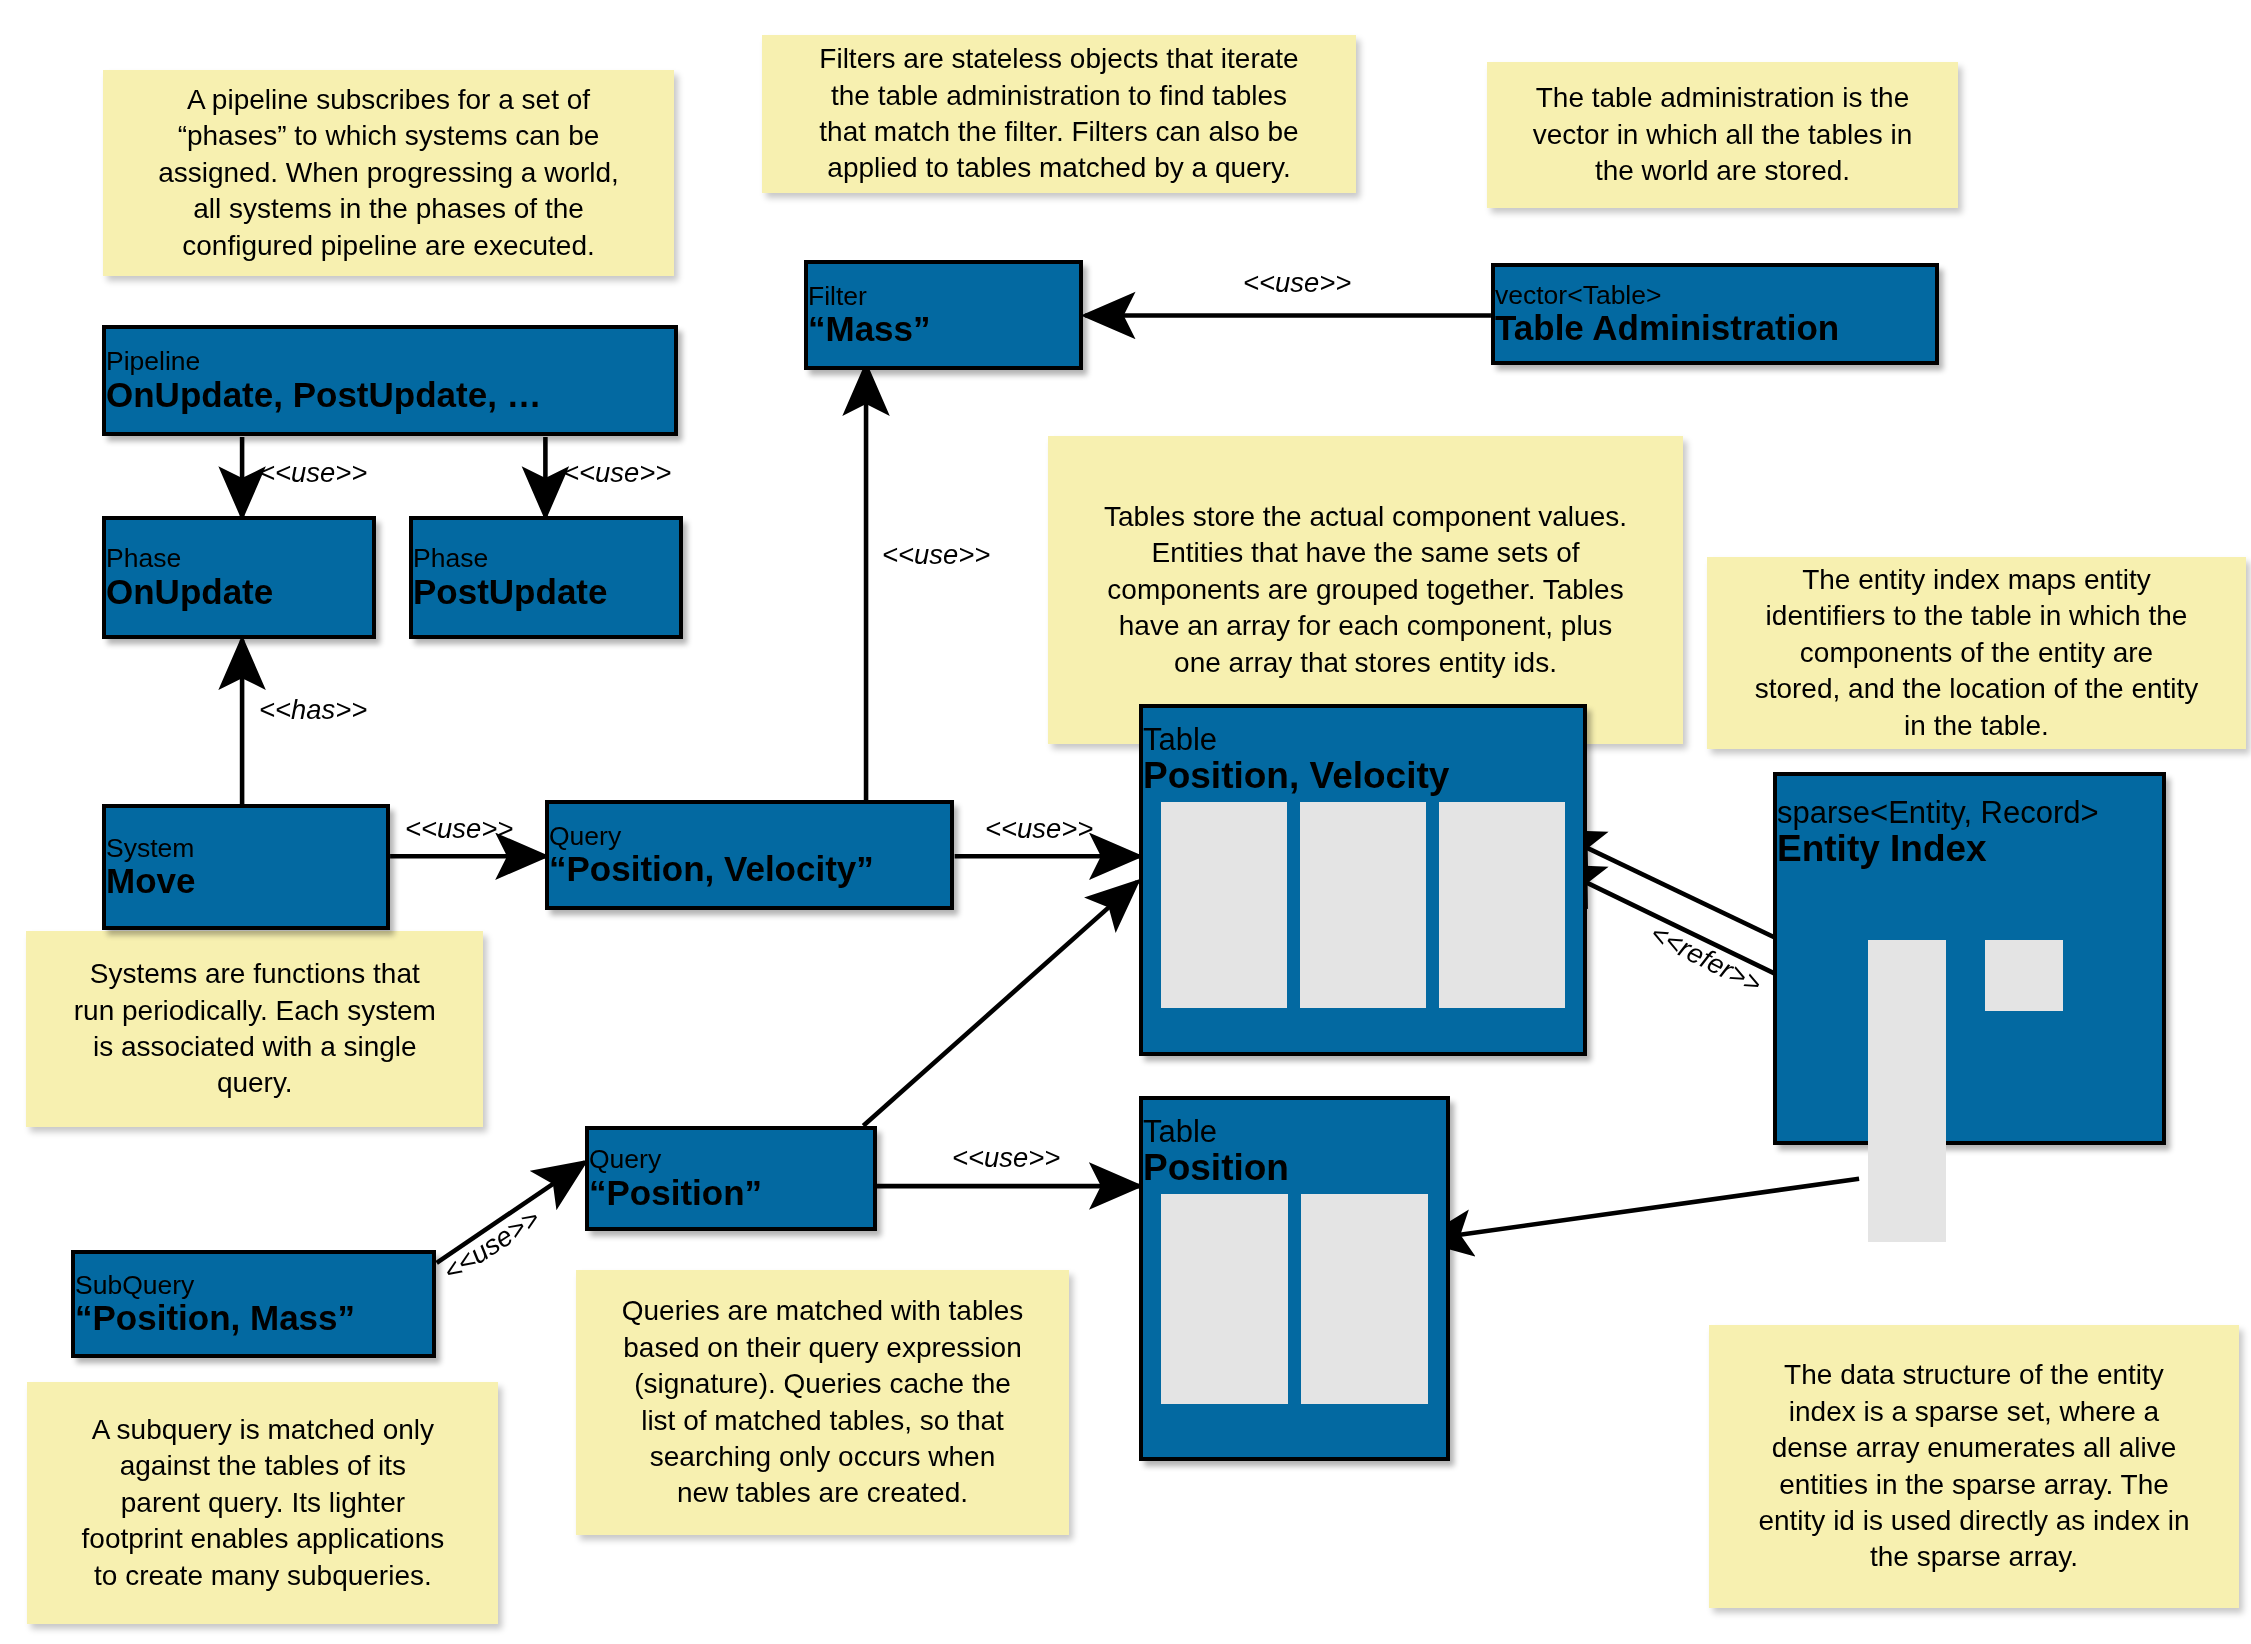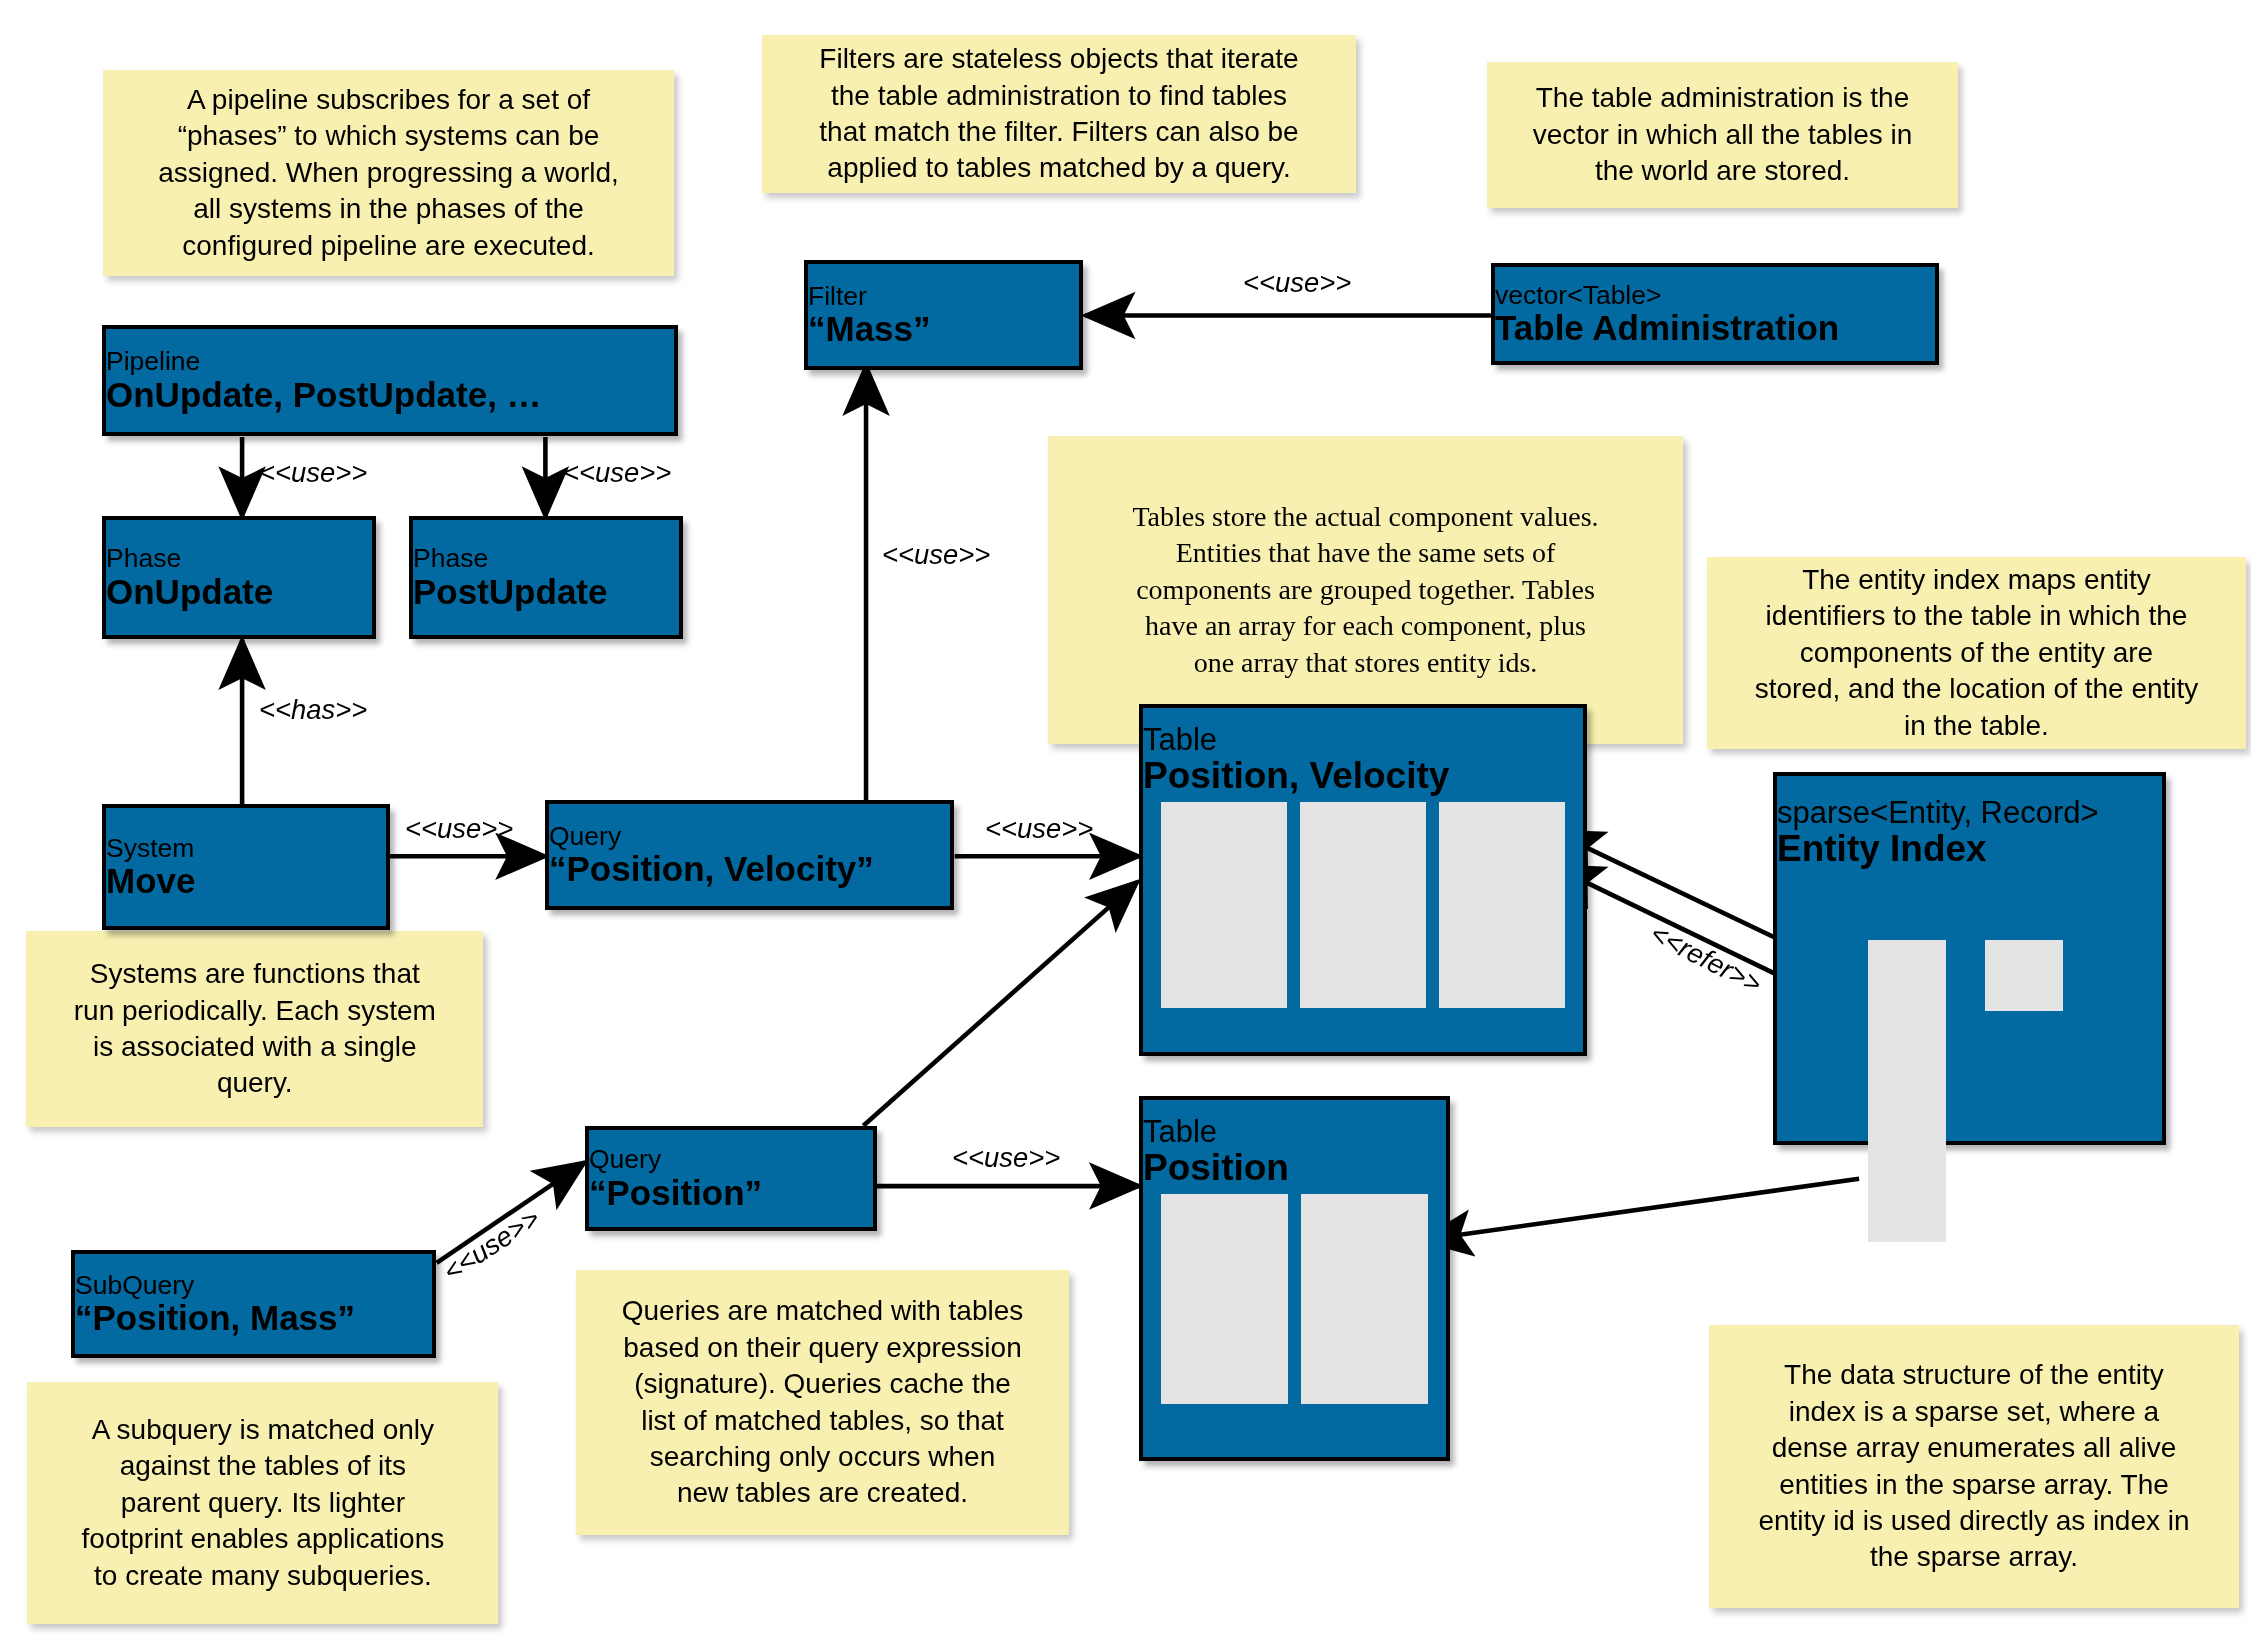--- a/index.html
+++ b/index.html
@@ -163,21 +163,21 @@
 that match the filter. Filters can also be
 applied to tables matched by a query.</span>
   </div>
 
   <div class="note" style="left:1487px; top:62px; width:471px; height:146px;">
     <span>The table administration is the
 vector in which all the tables in
 the world are stored.</span>
   </div>
 
-  <div class="note" style="left:1048px; top:436px; width:635px; height:308px;font-family:Liberation Serif, serif;">
+  <div class="note" style="left:1048px; top:436px; width:635px; height:308px;">
     <span>Tables store the actual component values.
 Entities that have the same sets of
 components are grouped together. Tables
 have an array for each component, plus
 one array that stores entity ids.</span>
   </div>
 
   <div class="note" style="left:1707px; top:557px; width:539px; height:192px;justify-content:center;">
     <span>The entity index maps entity
 identifiers to the table in which the

